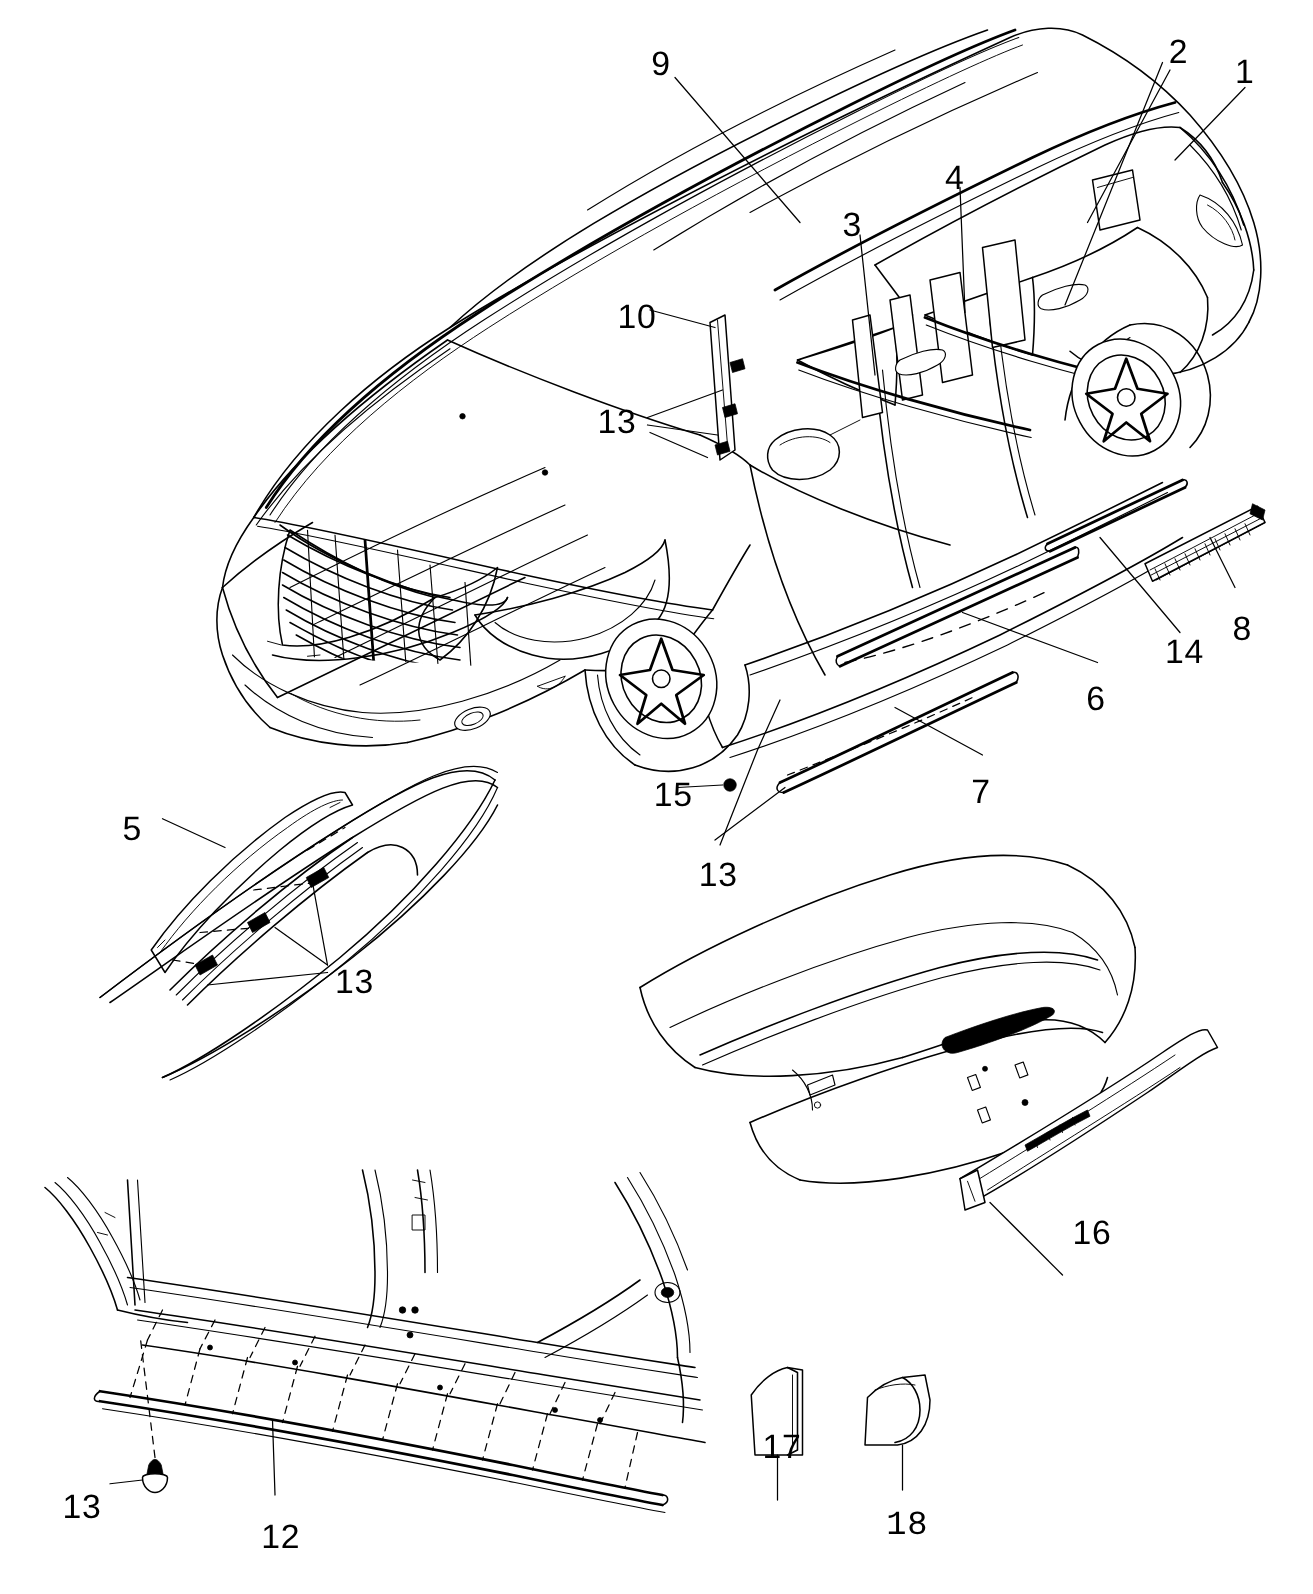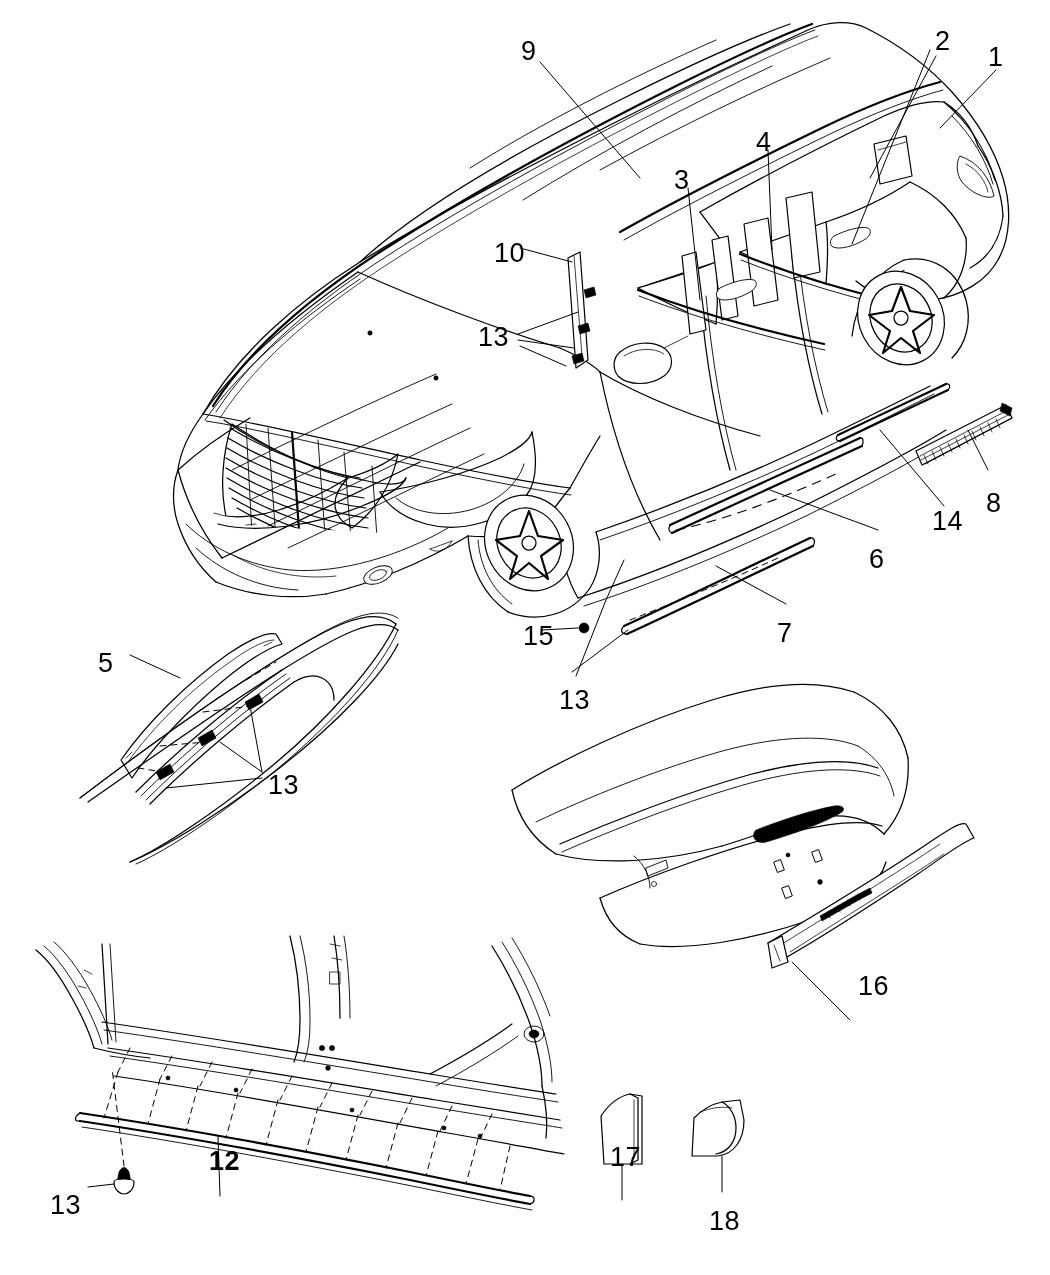--- a/index.html
+++ b/index.html
@@ -500,24 +500,24 @@
     <div class="callout" style="left:935px; top:28px;">2</div>
     <div class="callout" style="left:674px; top:167px;">3</div>
     <div class="callout" style="left:756px; top:129px;">4</div>
     <div class="callout" style="left:98px;  top:650px;">5</div>
     <div class="callout" style="left:869px; top:546px;">6</div>
     <div class="callout" style="left:777px; top:620px;">7</div>
     <div class="callout" style="left:986px; top:490px;">8</div>
     <div class="callout" style="left:521px; top:38px;">9</div>
     <div class="callout" style="left:494px; top:240px;">10</div>
     <div class="callout" style="left:50px;  top:1192px;">13</div>
-    <div class="callout" style="left:209px; top:1148px;font-weight:bold;">12</div>
+    <div class="callout" style="left:209px; top:1216px;">12</div>
     <div class="callout" style="left:478px; top:324px;">13</div>
     <div class="callout" style="left:932px; top:508px;">14</div>
     <div class="callout" style="left:504px; top:623px;margin-left:19px;">15</div>
     <div class="callout" style="left:858px; top:973px;">16</div>
     <div class="callout" style="left:610px; top:1144px;">17</div>
-    <div class="callout" style="left:709px; top:1208px;">18</div>
+    <div class="callout" style="left:709px; top:1208px;font-family:Liberation Mono, monospace;">18</div>
     <div class="callout" style="left:268px; top:772px;">13</div>
     <div class="callout" style="left:559px; top:687px;">13</div>
   </div>
 
 </div>
 
 </body></html>

